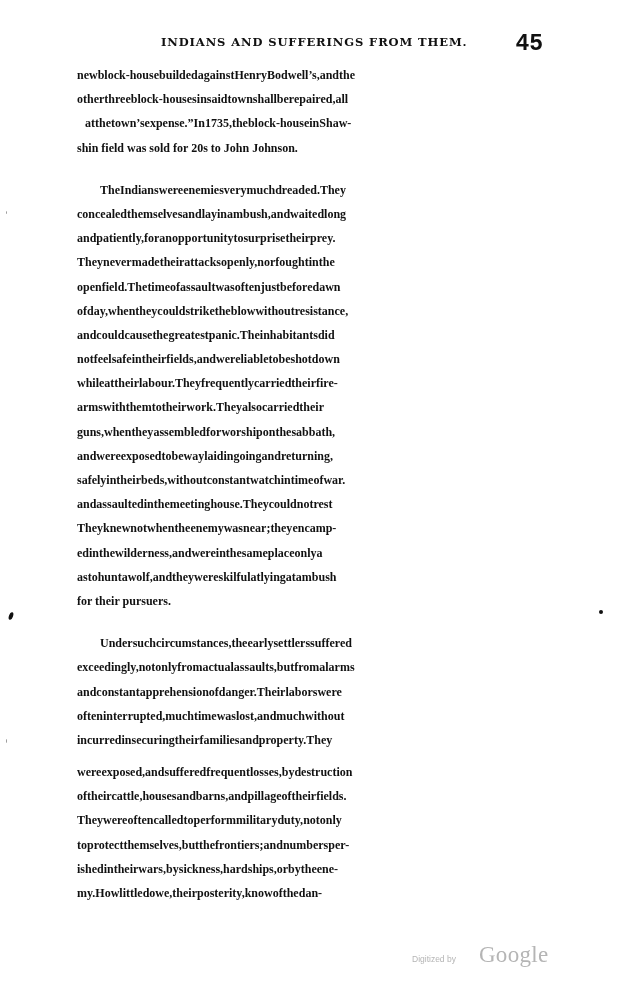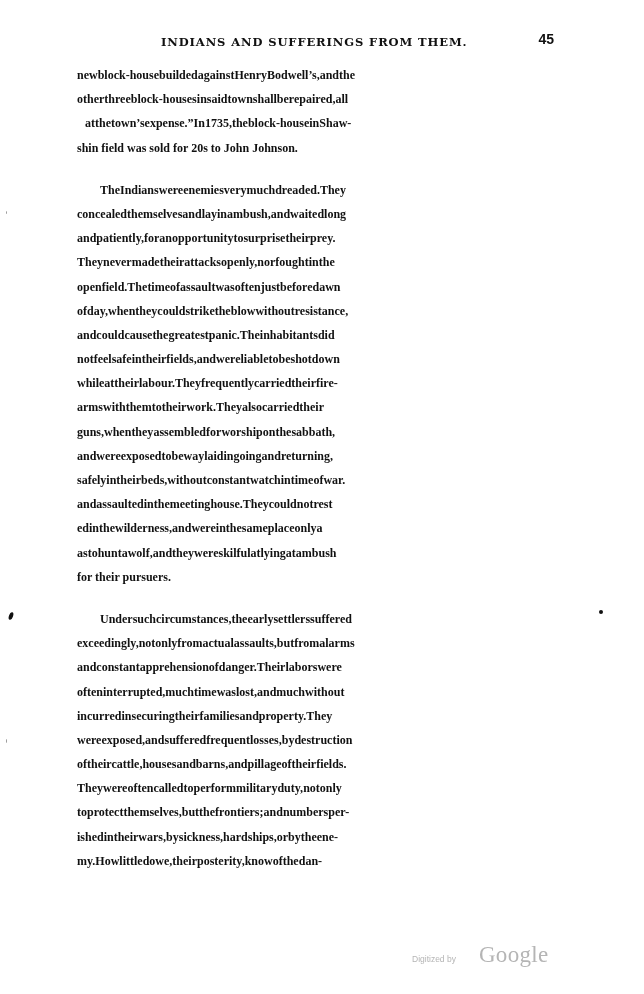--- a/index.html
+++ b/index.html
@@ -8,22 +8,22 @@
   .running-head {
     position: absolute; left: 141px; top: 32px; width: 417px; height: 22px;
     font-family: "DejaVu Serif", serif; color: #111;
   }
   .running-title {
     position: absolute; left: 20px; top: 3px;
     font-size: 11.5px; font-weight: bold; letter-spacing: 0.9px;
     white-space: nowrap;
   }
   .page-number {
-    position: absolute; right: 4px; top: -1px;
-    font-family: Liberation Sans, sans-serif; font-weight: bold; font-size: 14px;
+    position: absolute; right: 15px; top: -1px;
+    font-family: Liberation Mono, monospace; font-weight: bold; font-size: 23px;
   }
   .body-text {
     position: absolute; left: 77px; top: 63px; width: 481px;
     font-family: "Liberation Serif", serif; font-weight: bold; font-size: 12px;
     color: #111; line-height: 24.2px;
   }
   .line { display: block; text-align: justify; text-align-last: justify; white-space: nowrap; height: 24.2px; overflow: visible; }
   .line.last { text-align-last: left; }
   .line.indent { padding-left: 23px; margin-top: 18px; }
   .line span { display: inline; }
@@ -62,29 +62,30 @@
       <div class="line" style="text-align-last: auto;"><span class="justify-wrap" style="width: 481px;"><span>open</span><span>field.</span><span>The</span><span>time</span><span>of</span><span>assault</span><span>was</span><span>often</span><span>just</span><span>before</span><span>dawn</span></span></div>
       <div class="line" style="text-align-last: auto;"><span class="justify-wrap" style="width: 481px;"><span>of</span><span>day,</span><span>when</span><span>they</span><span>could</span><span>strike</span><span>the</span><span>blow</span><span>without</span><span>resistance,</span></span></div>
       <div class="line" style="text-align-last: auto;"><span class="justify-wrap" style="width: 481px;"><span>and</span><span>could</span><span>cause</span><span>the</span><span>greatest</span><span>panic.</span><span>The</span><span>inhabitants</span><span>did</span></span></div>
       <div class="line" style="text-align-last: auto;"><span class="justify-wrap" style="width: 481px;"><span>not</span><span>feel</span><span>safe</span><span>in</span><span>their</span><span>fields,</span><span>and</span><span>were</span><span>liable</span><span>to</span><span>be</span><span>shot</span><span>down</span></span></div>
       <div class="line" style="text-align-last: auto;"><span class="justify-wrap" style="width: 481px;"><span>while</span><span>at</span><span>their</span><span>labour.</span><span>They</span><span>frequently</span><span>carried</span><span>their</span><span>fire-</span></span></div>
       <div class="line" style="text-align-last: auto;"><span class="justify-wrap" style="width: 481px;"><span>arms</span><span>with</span><span>them</span><span>to</span><span>their</span><span>work.</span><span>They</span><span>also</span><span>carried</span><span>their</span></span></div>
       <div class="line" style="text-align-last: auto;"><span class="justify-wrap" style="width: 481px;"><span>guns,</span><span>when</span><span>they</span><span>assembled</span><span>for</span><span>worship</span><span>on</span><span>the</span><span>sabbath,</span></span></div>
       <div class="line" style="text-align-last: auto;"><span class="justify-wrap" style="width: 481px;"><span>and</span><span>were</span><span>exposed</span><span>to</span><span>be</span><span>way</span><span>laid</span><span>in</span><span>going</span><span>and</span><span>returning,</span></span></div>
       <div class="line" style="text-align-last: auto;"><span class="justify-wrap" style="width: 481px;"><span>safely</span><span>in</span><span>their</span><span>beds,</span><span>without</span><span>constant</span><span>watch</span><span>in</span><span>time</span><span>of</span><span>war.</span></span></div>
       <div class="line" style="text-align-last: auto;"><span class="justify-wrap" style="width: 481px;"><span>and</span><span>assaulted</span><span>in</span><span>the</span><span>meeting</span><span>house.</span><span>They</span><span>could</span><span>not</span><span>rest</span></span></div>
+      <div class="line" style="text-align-last: auto;"><span class="justify-wrap" style="width: 481px;"><span>They</span><span>knew</span><span>not</span><span>when</span><span>the</span><span>enemy</span><span>was</span><span>near</span><span>;</span><span>they</span><span>encamp-</span></span></div>
       <div class="line" style="text-align-last: auto;"><span class="justify-wrap" style="width: 481px;"><span>ed</span><span>in</span><span>the</span><span>wilderness,</span><span>and</span><span>were</span><span>in</span><span>the</span><span>same</span><span>place</span><span>only</span><span>a</span></span></div>
       <div class="line" style="text-align-last: auto;"><span class="justify-wrap" style="width: 481px;"><span>as</span><span>to</span><span>hunt</span><span>a</span><span>wolf,</span><span>and</span><span>they</span><span>were</span><span>skilful</span><span>at</span><span>lying</span><span>at</span><span>ambush</span></span></div>
       <div class="line last">for their pursuers.</div>
       <div class="line indent" style="text-align-last: auto;"><span class="justify-wrap" style="width: 458px;"><span>Under</span><span>such</span><span>circumstances,</span><span>the</span><span>early</span><span>settlers</span><span>suffered</span></span></div>
       <div class="line" style="text-align-last: auto;"><span class="justify-wrap" style="width: 481px;"><span>exceedingly,</span><span>not</span><span>only</span><span>from</span><span>actual</span><span>assaults,</span><span>but</span><span>from</span><span>alarms</span></span></div>
       <div class="line" style="text-align-last: auto;"><span class="justify-wrap" style="width: 481px;"><span>and</span><span>constant</span><span>apprehension</span><span>of</span><span>danger.</span><span>Their</span><span>labors</span><span>were</span></span></div>
       <div class="line" style="text-align-last: auto;"><span class="justify-wrap" style="width: 481px;"><span>often</span><span>interrupted,</span><span>much</span><span>time</span><span>was</span><span>lost,</span><span>and</span><span>much</span><span>without</span></span></div>
       <div class="line" style="text-align-last: auto;"><span class="justify-wrap" style="width: 481px;"><span>incurred</span><span>in</span><span>securing</span><span>their</span><span>families</span><span>and</span><span>property.</span><span>They</span></span></div>
-      <div class="line" style="text-align-last: auto;"><span class="justify-wrap" style="width: 481px;"><span>were</span><span>exposed,</span><span>and</span><span>suffered</span><span>frequent</span><span>losses,</span><span>by</span><span>destruction</span></span></div>
+      <div class="line" style="text-align-last: auto; margin-top: 8px;"><span class="justify-wrap" style="width: 481px;"><span>were</span><span>exposed,</span><span>and</span><span>suffered</span><span>frequent</span><span>losses,</span><span>by</span><span>destruction</span></span></div>
       <div class="line" style="text-align-last: auto;"><span class="justify-wrap" style="width: 481px;"><span>of</span><span>their</span><span>cattle,</span><span>houses</span><span>and</span><span>barns,</span><span>and</span><span>pillage</span><span>of</span><span>their</span><span>fields.</span></span></div>
       <div class="line" style="text-align-last: auto;"><span class="justify-wrap" style="width: 481px;"><span>They</span><span>were</span><span>often</span><span>called</span><span>to</span><span>perform</span><span>military</span><span>duty,</span><span>not</span><span>only</span></span></div>
       <div class="line" style="text-align-last: auto;"><span class="justify-wrap" style="width: 481px;"><span>to</span><span>protect</span><span>themselves,</span><span>but</span><span>the</span><span>frontiers</span><span>;</span><span>and</span><span>numbers</span><span>per-</span></span></div>
       <div class="line" style="text-align-last: auto;"><span class="justify-wrap" style="width: 481px;"><span>ished</span><span>in</span><span>their</span><span>wars,</span><span>by</span><span>sickness,</span><span>hardships,</span><span>or</span><span>by</span><span>the</span><span>ene-</span></span></div>
       <div class="line" style="text-align-last: auto;"><span class="justify-wrap" style="width: 481px;"><span>my.</span><span>How</span><span>little</span><span>do</span><span>we,</span><span>their</span><span>posterity,</span><span>know</span><span>of</span><span>the</span><span>dan-</span></span></div>
     </div>
 
   <span class="mark mark-left-1"></span>
   <span class="mark mark-left-2"></span>
   <span class="mark mark-left-3"></span>

